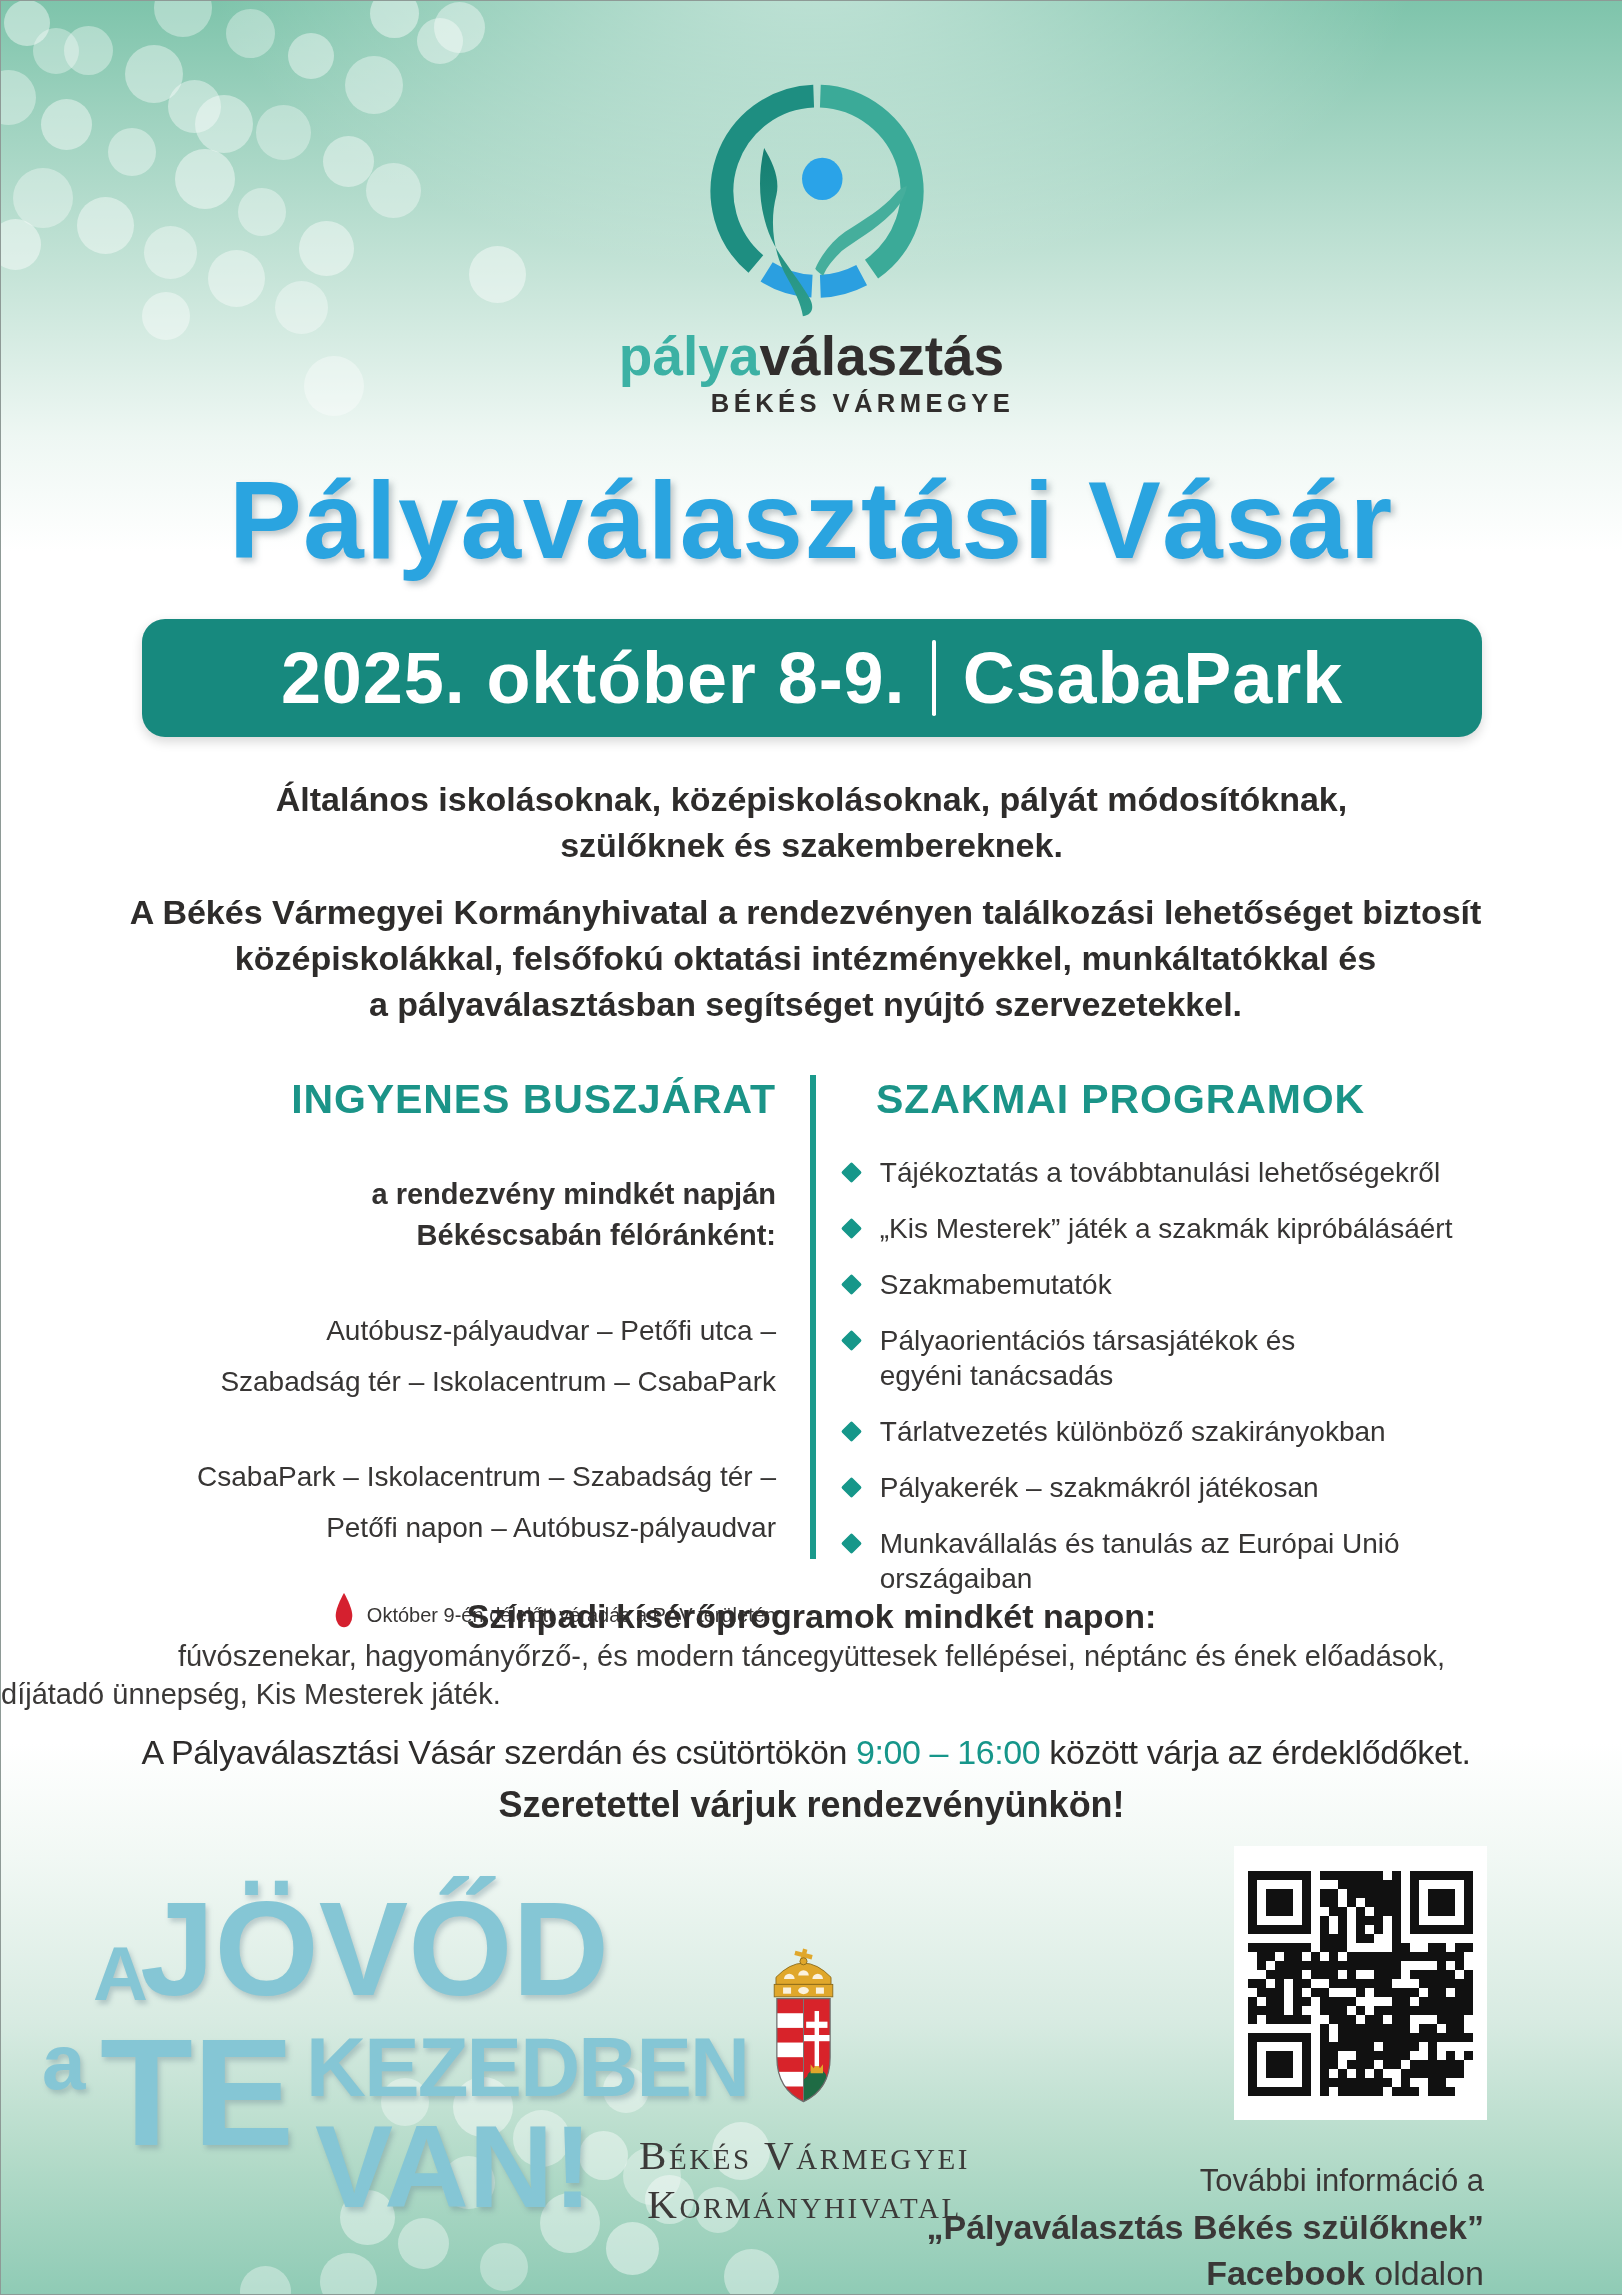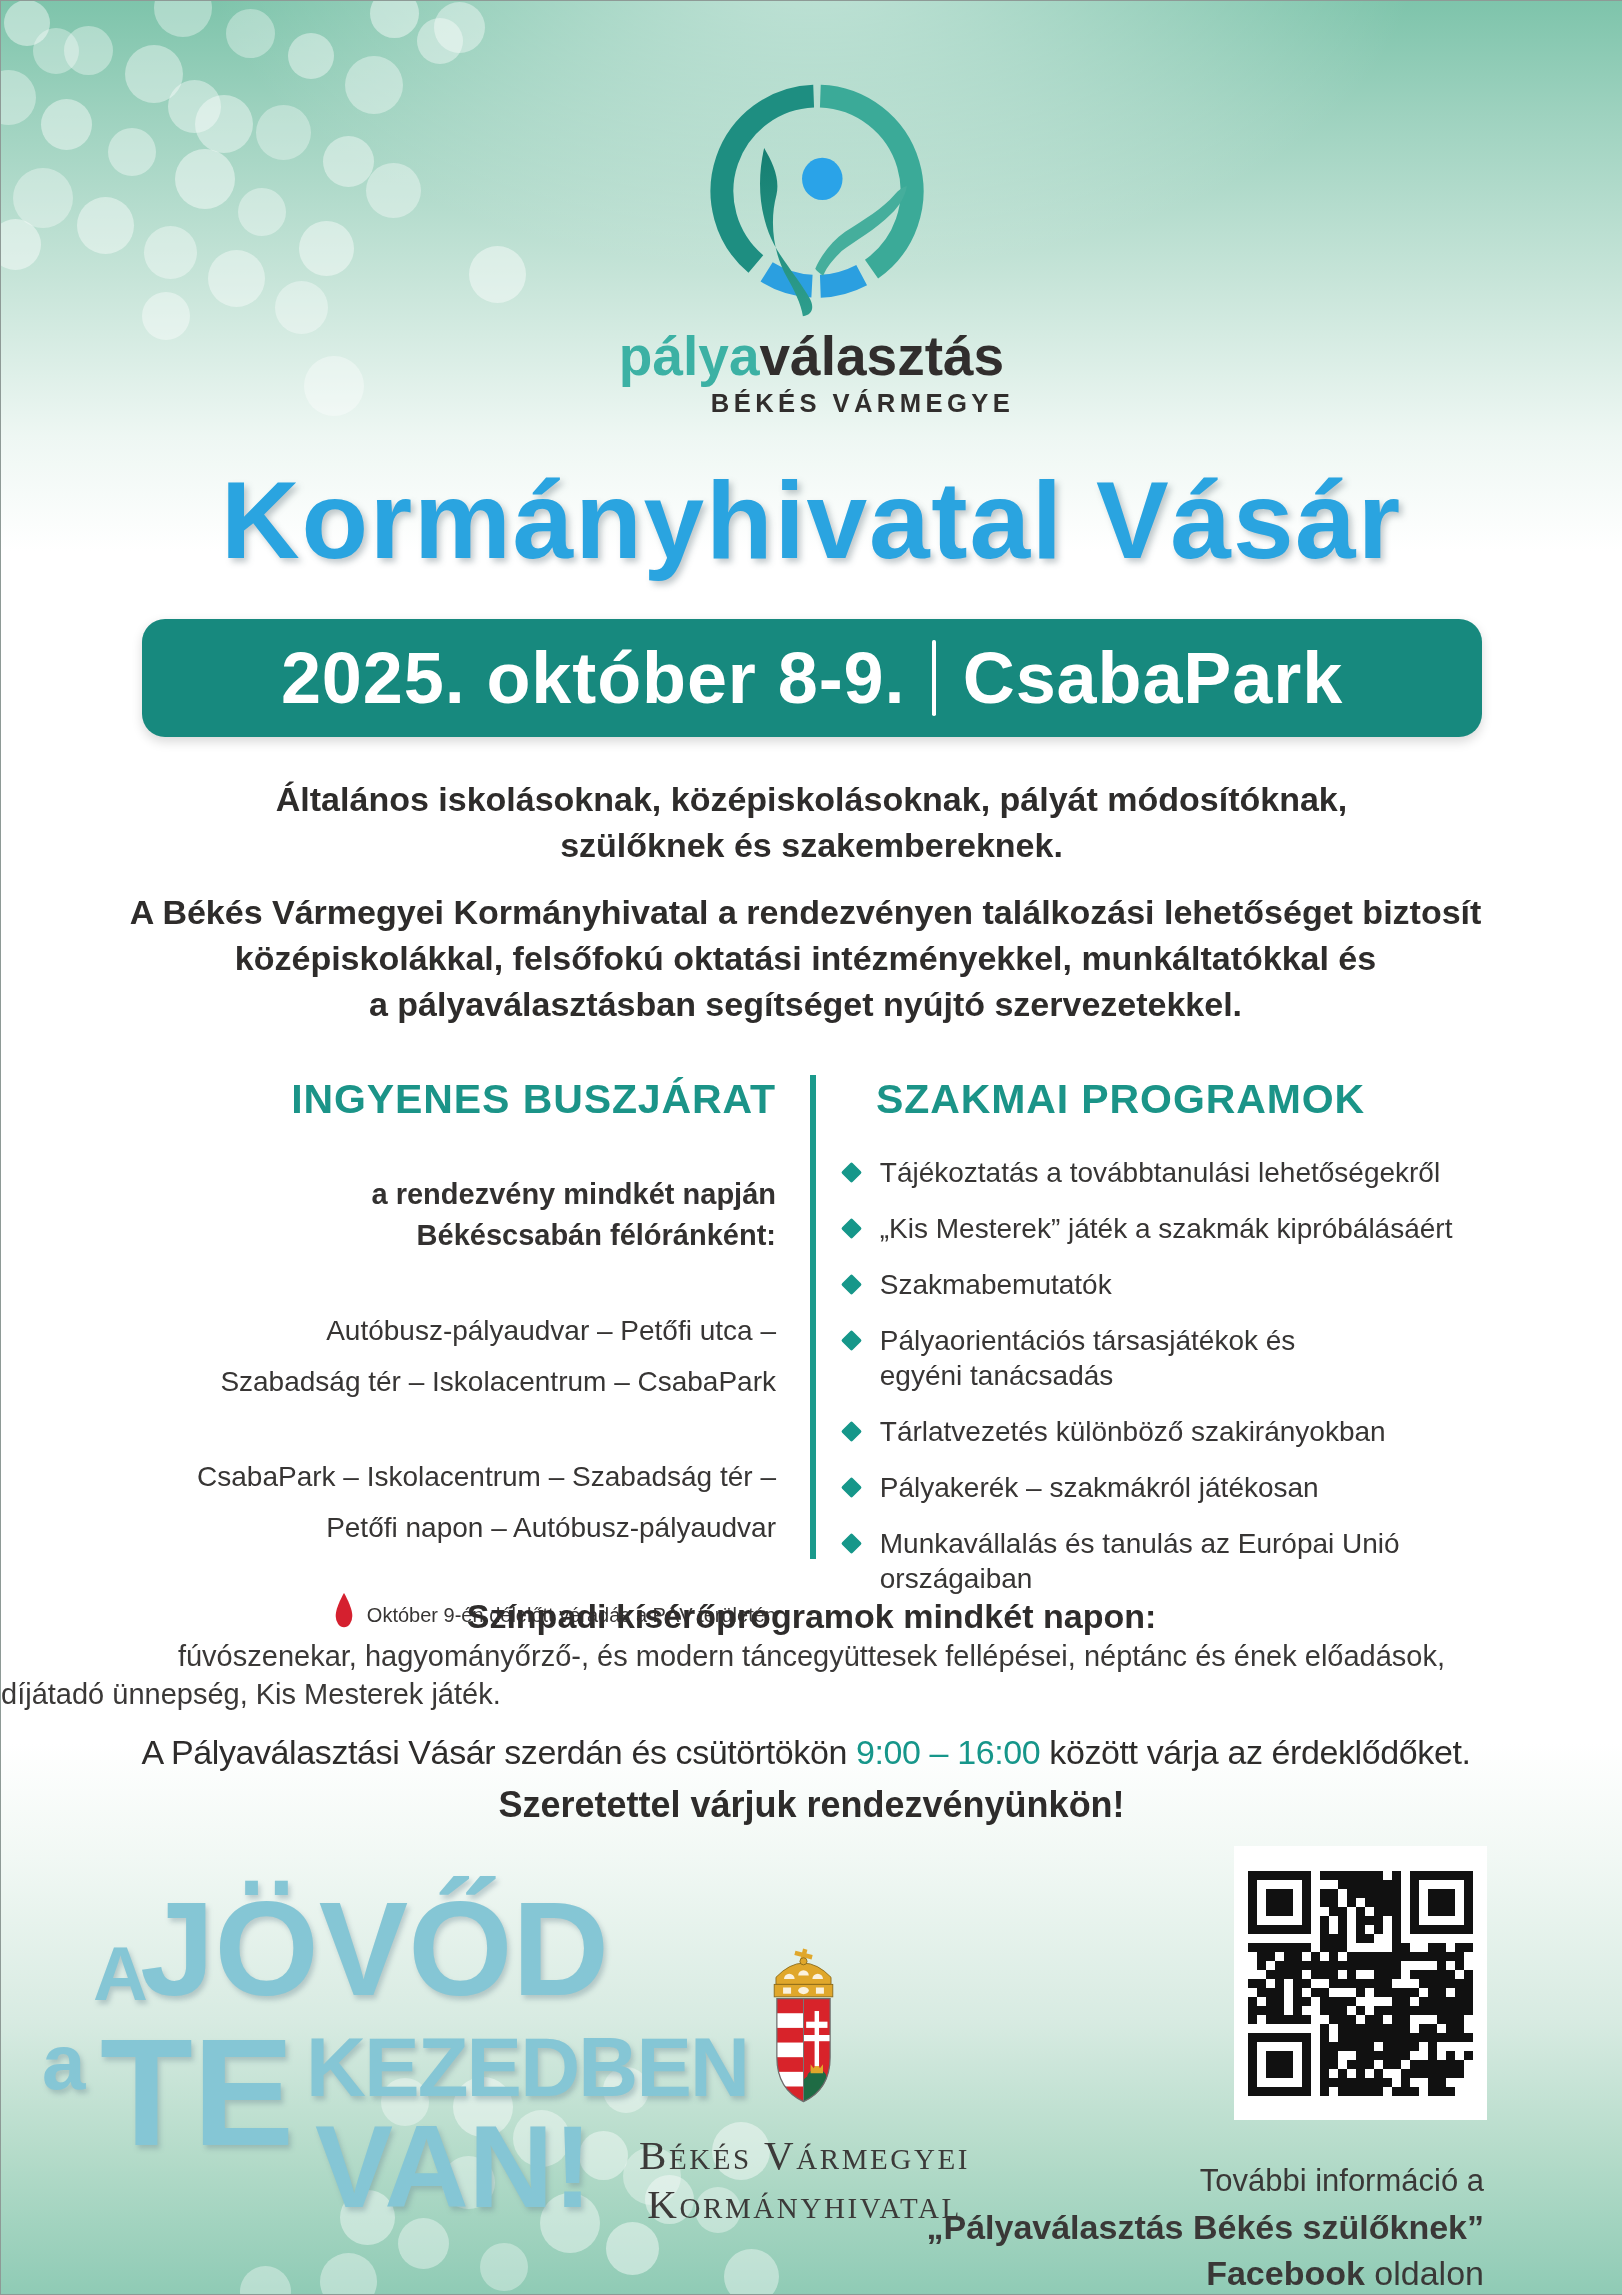--- a/index.html
+++ b/index.html
@@ -153,21 +153,21 @@
     <ellipse cx="132" cy="112" rx="23" ry="24" fill="#2AA3E8"></ellipse>
   </svg>
 
   <div class="brand">
     <div class="brand-main">
       <span class="brand-p1">pálya</span><span class="brand-p2">választás</span>
     </div>
     <div class="brand-sub">BÉKÉS VÁRMEGYE</div>
   </div>
 
-  <div class="title">Kormányhivatal Vásár</div>
+  <div class="title">Pályaválasztási Vásár</div>
   <div class="banner">
     <span>2025. október 8-9.</span>
     <span class="sep"></span>
     <span>CsabaPark</span>
   </div>
 
   <div class="audience">
     <div>Általános iskolásoknak, középiskolásoknak, pályát módosítóknak,</div>
     <div>szülőknek és szakembereknek.</div>
   </div>

